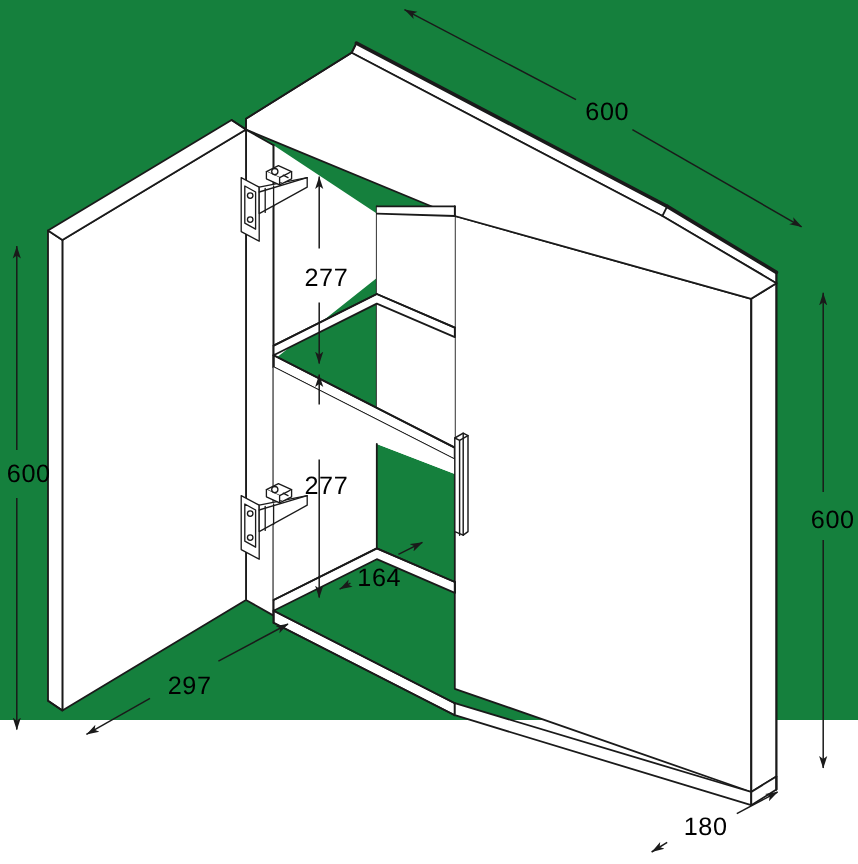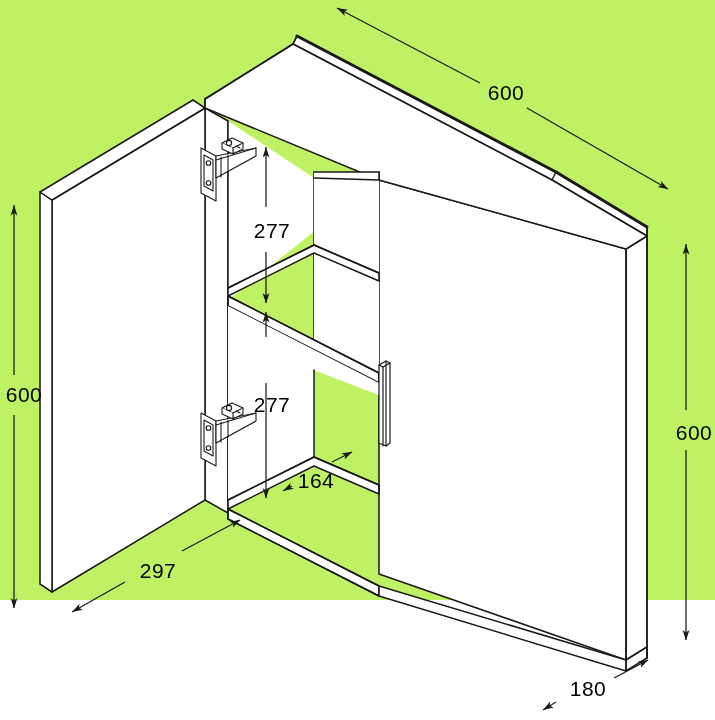--- a/index.html
+++ b/index.html
@@ -10,21 +10,21 @@
   body {
     width: 715px;
     height: 720px;
     font-family: "Liberation Sans", sans-serif;
     overflow: hidden;
   }
   #drawing-root {
     position: relative;
     width: 715px;
     height: 600px;
-    background: #bef264;
+    background: #15803d;
   }
   svg#technical-drawing {
     display: block;
     width: 715px;
     height: 720px;
   }
   .dim-text {
     font-family: "Liberation Sans", sans-serif;
     font-size: 21px;
     fill: #000000;

